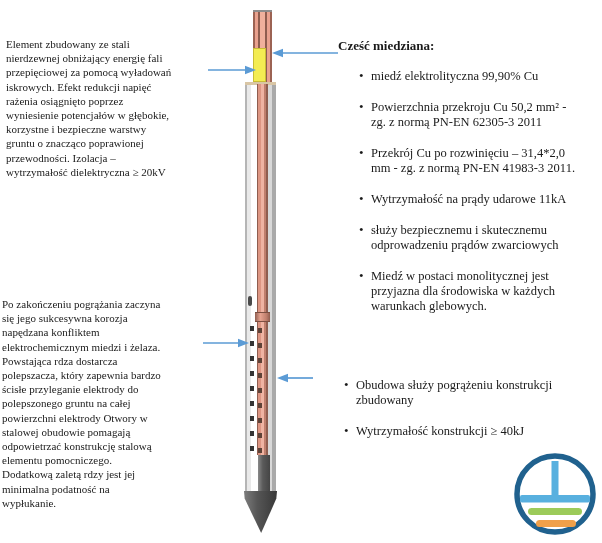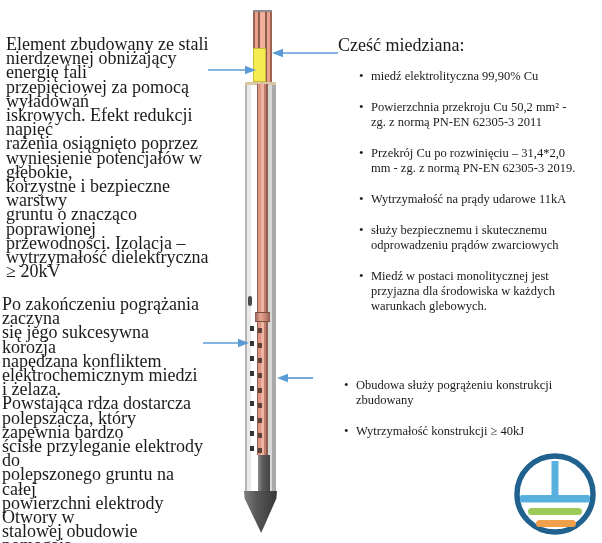--- a/index.html
+++ b/index.html
@@ -2,25 +2,25 @@
 <html><head>
 <meta charset="utf-8">
 <style>
   html,body { margin:0; padding:0; background:#fff; }
   .canvas {
     position:relative; width:602px; height:543px; background:#ffffff;
     font-family:"Liberation Serif", serif; color:#1a1a1a; overflow:hidden;
   }
   
   .left-block {
-    position:absolute; font-size:18px; line-height:14.2px;
+    position:absolute; font-size:11px; line-height:14.2px;
     white-space:pre-line;
   }
   .right-block { position:absolute; font-size:12.5px; line-height:15px; }
-  .rb-heading { font-weight:normal; font-size:18px; margin-bottom:2px; }
+  .rb-heading { font-weight:bold; font-size:13px; margin-bottom:2px; }
   ul.bullets { margin:0; padding:0; list-style:none; }
   ul.bullets li { position:relative; padding-left:17px; margin:16px; }
   ul.bullets li::before { content:"\2022"; position:absolute; left:5px; top:-1px; font-size:13px; }
 
   
   .rod-part { position:absolute; }
   .copper-top {
     left:253px; top:10px; width:19px; height:72px;
     background:linear-gradient(90deg,
       #9c6353 0 2px, #e9a18e 2px 5px, #8f5d4f 5px 7px,
@@ -102,21 +102,21 @@
 elementu pomocniczego.
 Dodatkową zaletą rdzy jest jej
 minimalna podatność na
 wypłukanie.</div>
 
   <div class="right-block" style="left:338px; top:38px; width:262px;">
     <div class="rb-heading">Cześć miedziana:</div>
     <ul class="bullets">
       <li>miedź elektrolityczna  99,90% Cu</li>
       <li>Powierzchnia przekroju  Cu 50,2 mm² - zg. z normą PN-EN 62305-3 2011</li>
-      <li>Przekrój Cu po rozwinięciu – 31,4*2,0 mm - zg. z normą PN-EN 62305-3  2019.</li>
+      <li>Przekrój Cu po rozwinięciu – 31,4*2,0 mm - zg. z normą PN-EN 41983-3  2011.</li>
       <li>Wytrzymałość na prądy udarowe 11kA</li>
       <li>służy bezpiecznemu i skutecznemu odprowadzeniu prądów zwarciowych</li>
       <li>Miedź w postaci monolitycznej jest przyjazna dla środowiska w każdych warunkach glebowych.</li>
     </ul>
   </div>
 
   <div class="right-block" style="left:323px; top:362px; width:275px;">
     <ul class="bullets">
       <li>Obudowa służy pogrążeniu konstrukcji zbudowany</li>
       <li>Wytrzymałość konstrukcji ≥ 40kJ</li>

